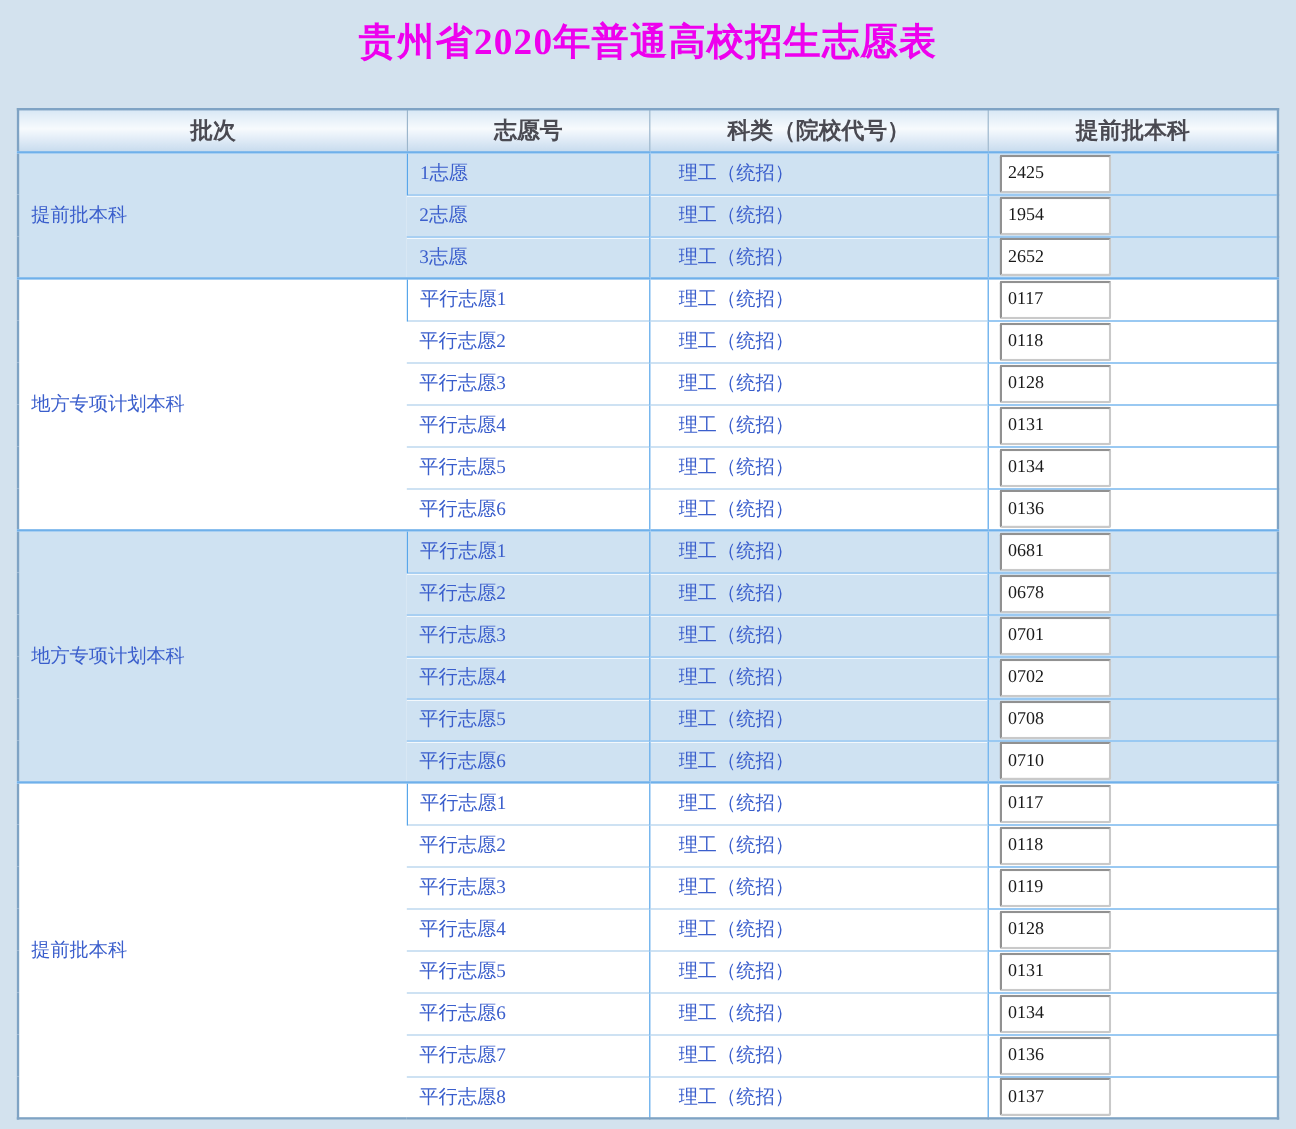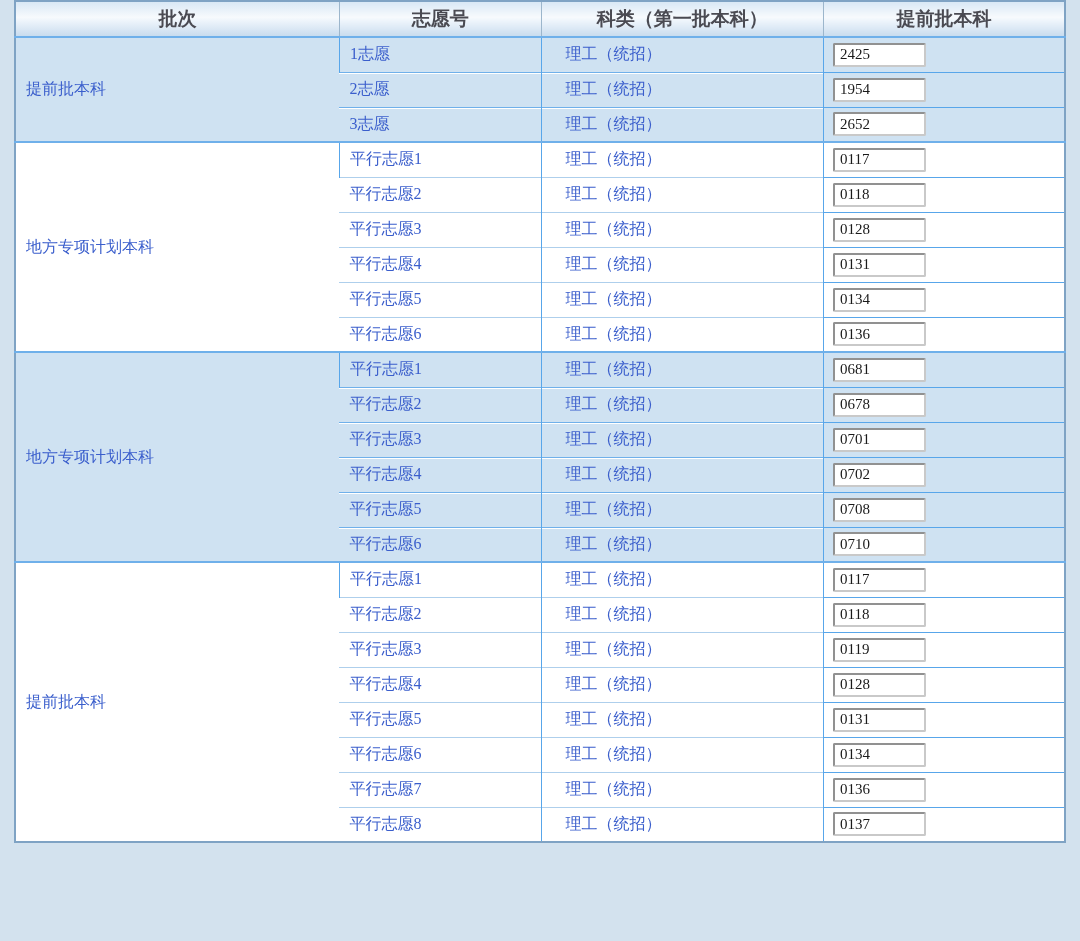--- a/index.html
+++ b/index.html
@@ -89,47 +89,48 @@
   
   tr.group-start td,
   tr.group-start td.wish-cell,
   tr.group-start td.cat-cell,
   tr.group-start td.code-cell{
     border-top:2px solid var(--grid-soft);
     box-shadow:none;
   }
   input.code-input{
     width:93px;
-    height:24px;
+    height:32px;
     border:2px solid;
     border-color:#919191 #c9c9c9 #c9c9c9 #919191;
     border-radius:2px;
     background:#ffffff;
     padding:1px 5px;
     font-family:"Liberation Serif","DejaVu Serif",serif;
     font-size:15px;
     color:#1a1a1a;
   }
 </style>
 </head>
 <body>
 
 <div class="page">
+  <h1 class="title">贵州省2020年普通高校招生志愿表</h1>
   <table class="form-table">
     <colgroup>
       <col class="c1">
         <col class="c2">
         <col class="c3">
         <col class="c4">
     </colgroup>
     <thead>
       <tr>
           <th>批次</th>
           <th>志愿号</th>
-          <th>科类（第一批本科）</th>
+          <th>科类（院校代号）</th>
           <th>提前批本科</th>
         </tr>
     </thead>
     <tbody>
         <tr class="shade-blue group-start">
           <td class="batch-cell" rowspan="3">提前批本科</td>
           <td class="wish-cell">1志愿</td>
           <td class="cat-cell">理工（统招）</td>
           <td class="code-cell"><input type="text" class="code-input" value="2425" style=""></td>
         </tr>

